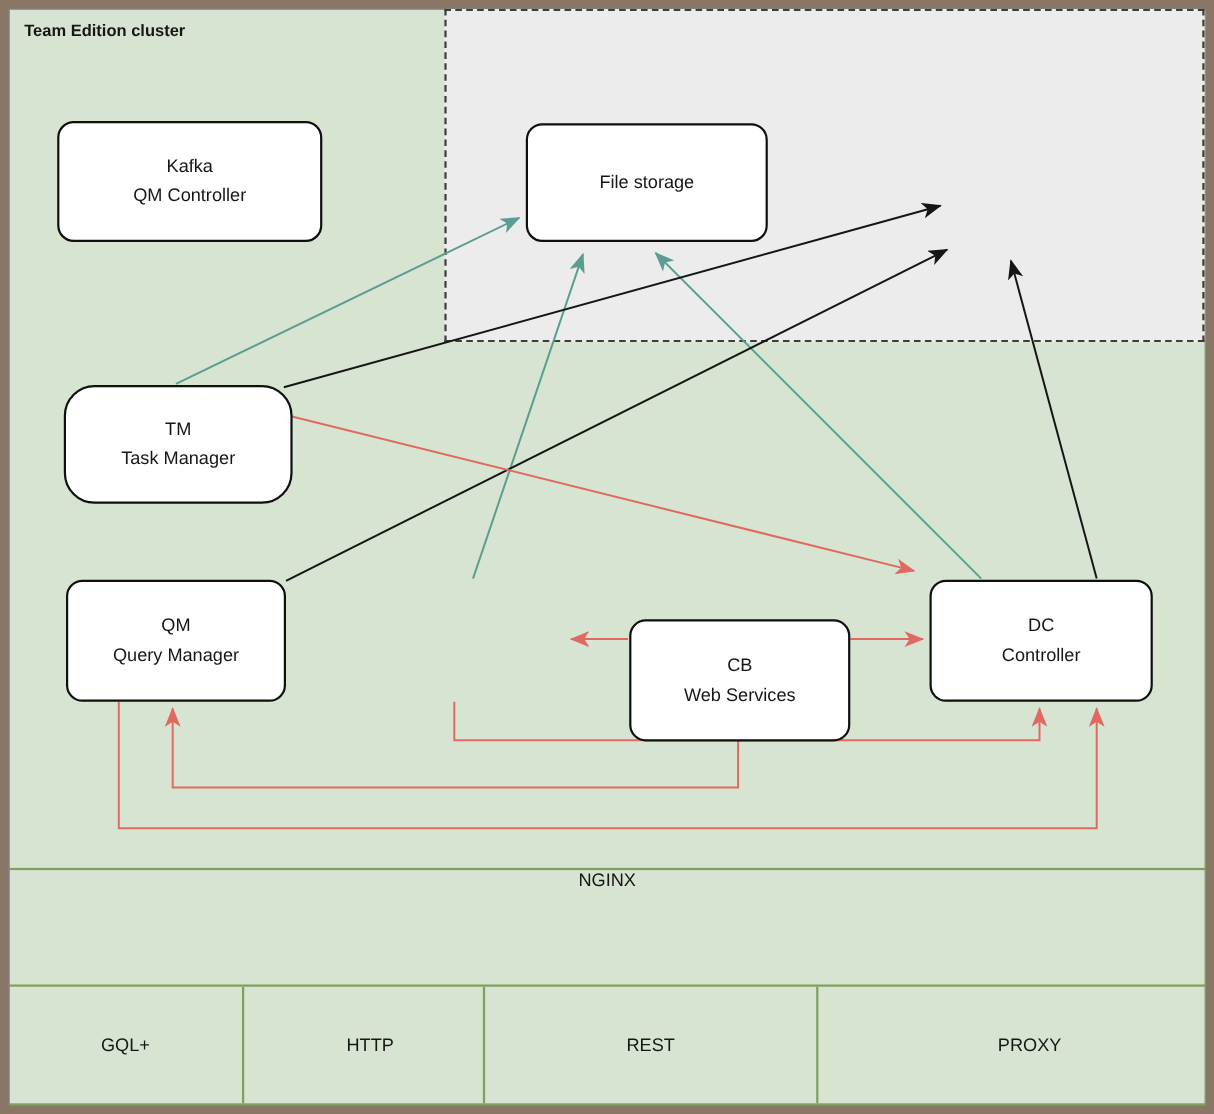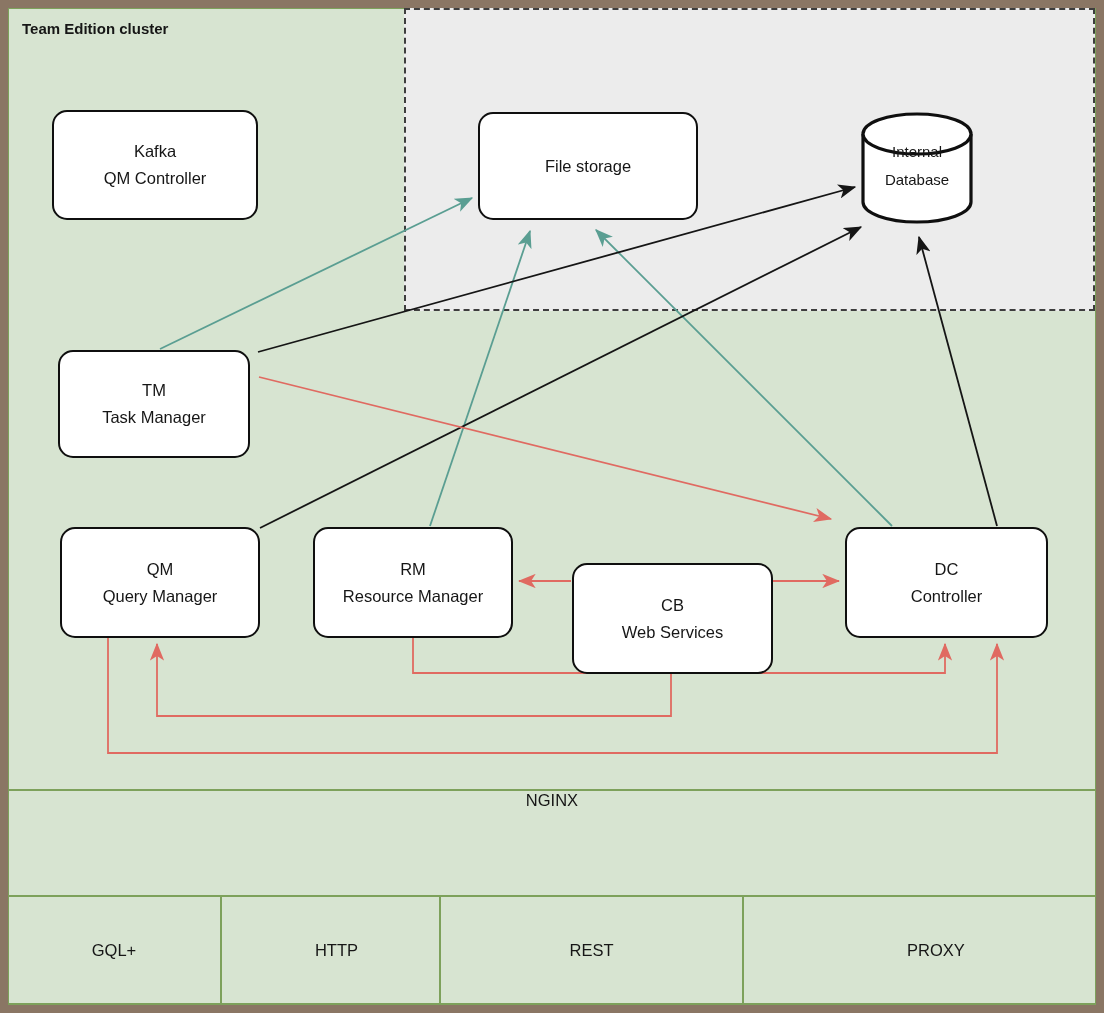--- a/index.html
+++ b/index.html
@@ -74,54 +74,40 @@
       <polyline points="260,528 861,227" fill="none" stroke="#151515" stroke-width="1.8" marker-end="url(#arrow-black)"></polyline>
       <polyline points="997,526 919,237" fill="none" stroke="#151515" stroke-width="1.8" marker-end="url(#arrow-black)"></polyline>
       <polyline points="259,377 831,519" fill="none" stroke="#e06a61" stroke-width="1.8" marker-end="url(#arrow-red)"></polyline>
       <polyline points="571,581 519,581" fill="none" stroke="#e06a61" stroke-width="1.8" marker-end="url(#arrow-red)"></polyline>
       <polyline points="773,581 839,581" fill="none" stroke="#e06a61" stroke-width="1.8" marker-end="url(#arrow-red)"></polyline>
       <polyline points="413,638 413,673 945,673 945,644" fill="none" stroke="#e06a61" stroke-width="1.8" marker-end="url(#arrow-red)"></polyline>
       <polyline points="671,638 671,716 157,716 157,644" fill="none" stroke="#e06a61" stroke-width="1.8" marker-end="url(#arrow-red)"></polyline>
       <polyline points="108,638 108,753 997,753 997,644" fill="none" stroke="#e06a61" stroke-width="1.8" marker-end="url(#arrow-red)"></polyline>
     </svg>
 
-  <div class="node" style="left:52px; top:110px; width:206px; height:110px;">
+  <div class="node" style="left:52px; top:110px; width:241px; height:110px;">
     <span>Kafka</span>
     <span>QM Controller</span>
   </div>
 
   <div class="node" style="left:478px; top:112px; width:220px; height:108px;">
     <span>File storage</span>
   </div>
 
-  <div class="cyl" style="left:859px; top:106px; width:116px; height:124px;">
-    <svg width="116" height="124" viewBox="0 0 116 124">
-      <path d="M 4 28 v 68 a 54 20 0 0 0 108 0 v -68" fill="#ffffff" stroke="#0f0f0f" stroke-width="3.2"></path>
-      <ellipse cx="58" cy="28" rx="54" ry="20" fill="#ffffff" stroke="#0f0f0f" stroke-width="3.2"></ellipse>
-    </svg>
-    <div class="cyl-text">
-      <div>Internal</div>
-      <div>Database</div>
-    </div>
-  </div>
 
-  <div class="node" style="left:58px; top:350px; width:192px; height:108px;">
+  <div class="node" style="left:58px; top:350px; width:208px; height:108px;border-radius:28px;">
     <span>TM</span>
     <span>Task Manager</span>
   </div>
 
   <div class="node" style="left:60px; top:527px; width:200px; height:111px;">
     <span>QM</span>
     <span>Query Manager</span>
   </div>
 
-  <div class="node" style="left:313px; top:527px; width:200px; height:111px;">
-    <span>RM</span>
-    <span>Resource Manager</span>
-  </div>
 
   <div class="node" style="left:572px; top:527px; width:201px; height:111px;margin-top:36px;">
     <span>CB</span>
     <span>Web Services</span>
   </div>
 
   <div class="node" style="left:845px; top:527px; width:203px; height:111px;">
     <span>DC</span>
     <span>Controller</span>
   </div>

